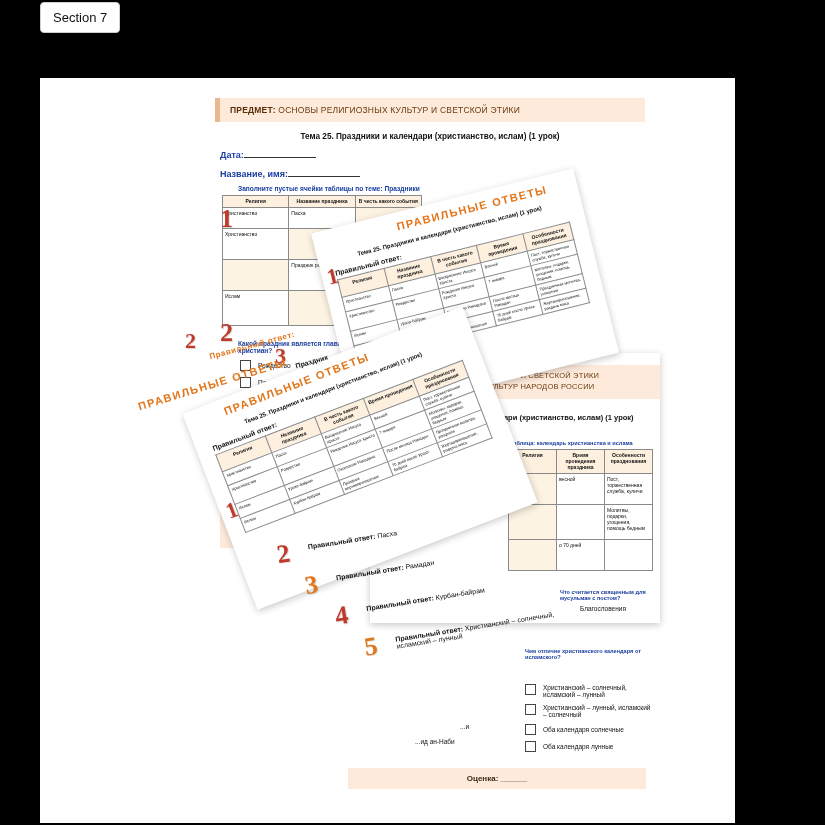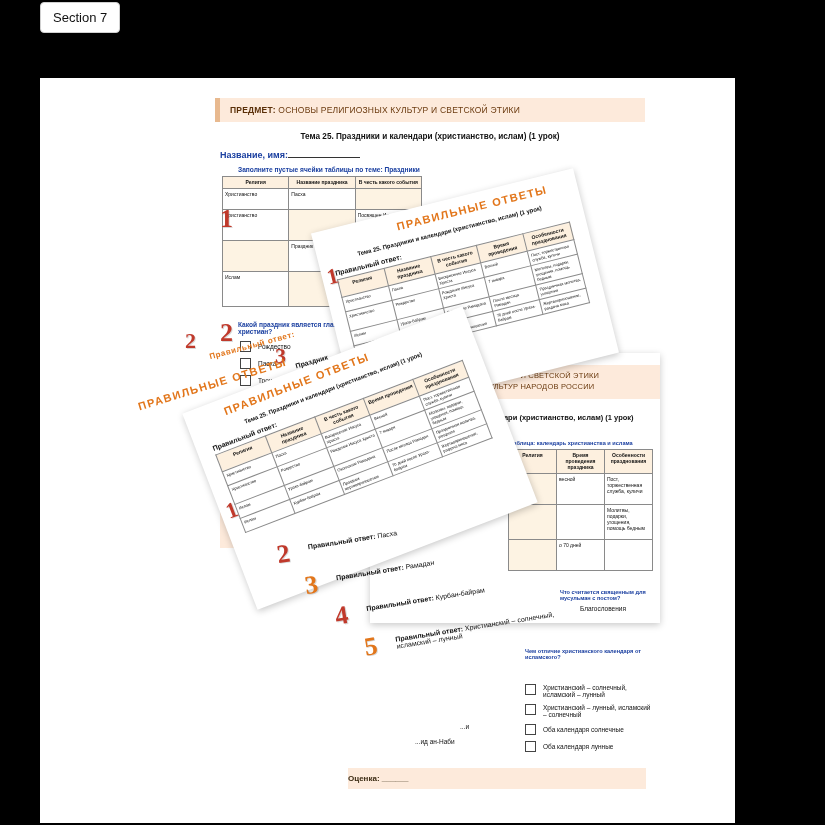--- a/index.html
+++ b/index.html
@@ -94,21 +94,21 @@
     font-family:"Liberation Sans", sans-serif;
     font-weight:bold;
     color:#e2761b;
     letter-spacing:1.4px;
   }
   .ans-line{font-size:7px;font-weight:bold;color:#111;}
   .ans-line span.val{font-weight:normal;}
 
   .grade{
     background:#fdeadb;
-    text-align:left;
+    text-align:center;
     font-size:8px;font-weight:bold;color:#3a2a12;
     padding:6px 0;
   }
 
   .small-q{font-size:5.6px;color:#1a3fa0;font-weight:bold;}
 
   
   .rot-a{transform:rotate(-14deg);}
   .rot-b{transform:rotate(-21deg);}
   .rot-c{transform:rotate(-17deg);}
@@ -125,20 +125,23 @@
   <div class="sheet" style="left:140px;top:0px;width:470px;height:745px;">
 
     <div class="hdr-band" style="margin:20px 5px 0 35px;">
       <div><b>ПРЕДМЕТ:</b>
         <span>ОСНОВЫ РЕЛИГИОЗНЫХ КУЛЬТУР И СВЕТСКОЙ ЭТИКИ</span></div>
     </div>
 
     <div class="topic-line" style="margin-left:30px;">Тема 25. Праздники и календари (христианство, ислам) (1 урок)</div>
 
     <div class="field" style="margin-left:40px;">
+      <span>Дата:</span><span class="rule"></span>
+    </div>
+    <div class="field" style="margin-left:40px;">
       <span>Название, имя:</span><span class="rule"></span>
     </div>
 
     <div class="num" style="left:40px;top:126px;">1</div>
     <div class="task-head" style="margin-left:58px;">Заполните пустые ячейки таблицы по теме: Праздники</div>
 
     <table class="grid" style="margin-left:42px;width:200px;">
       <tbody>
           <tr>
         <th>Религия</th>

